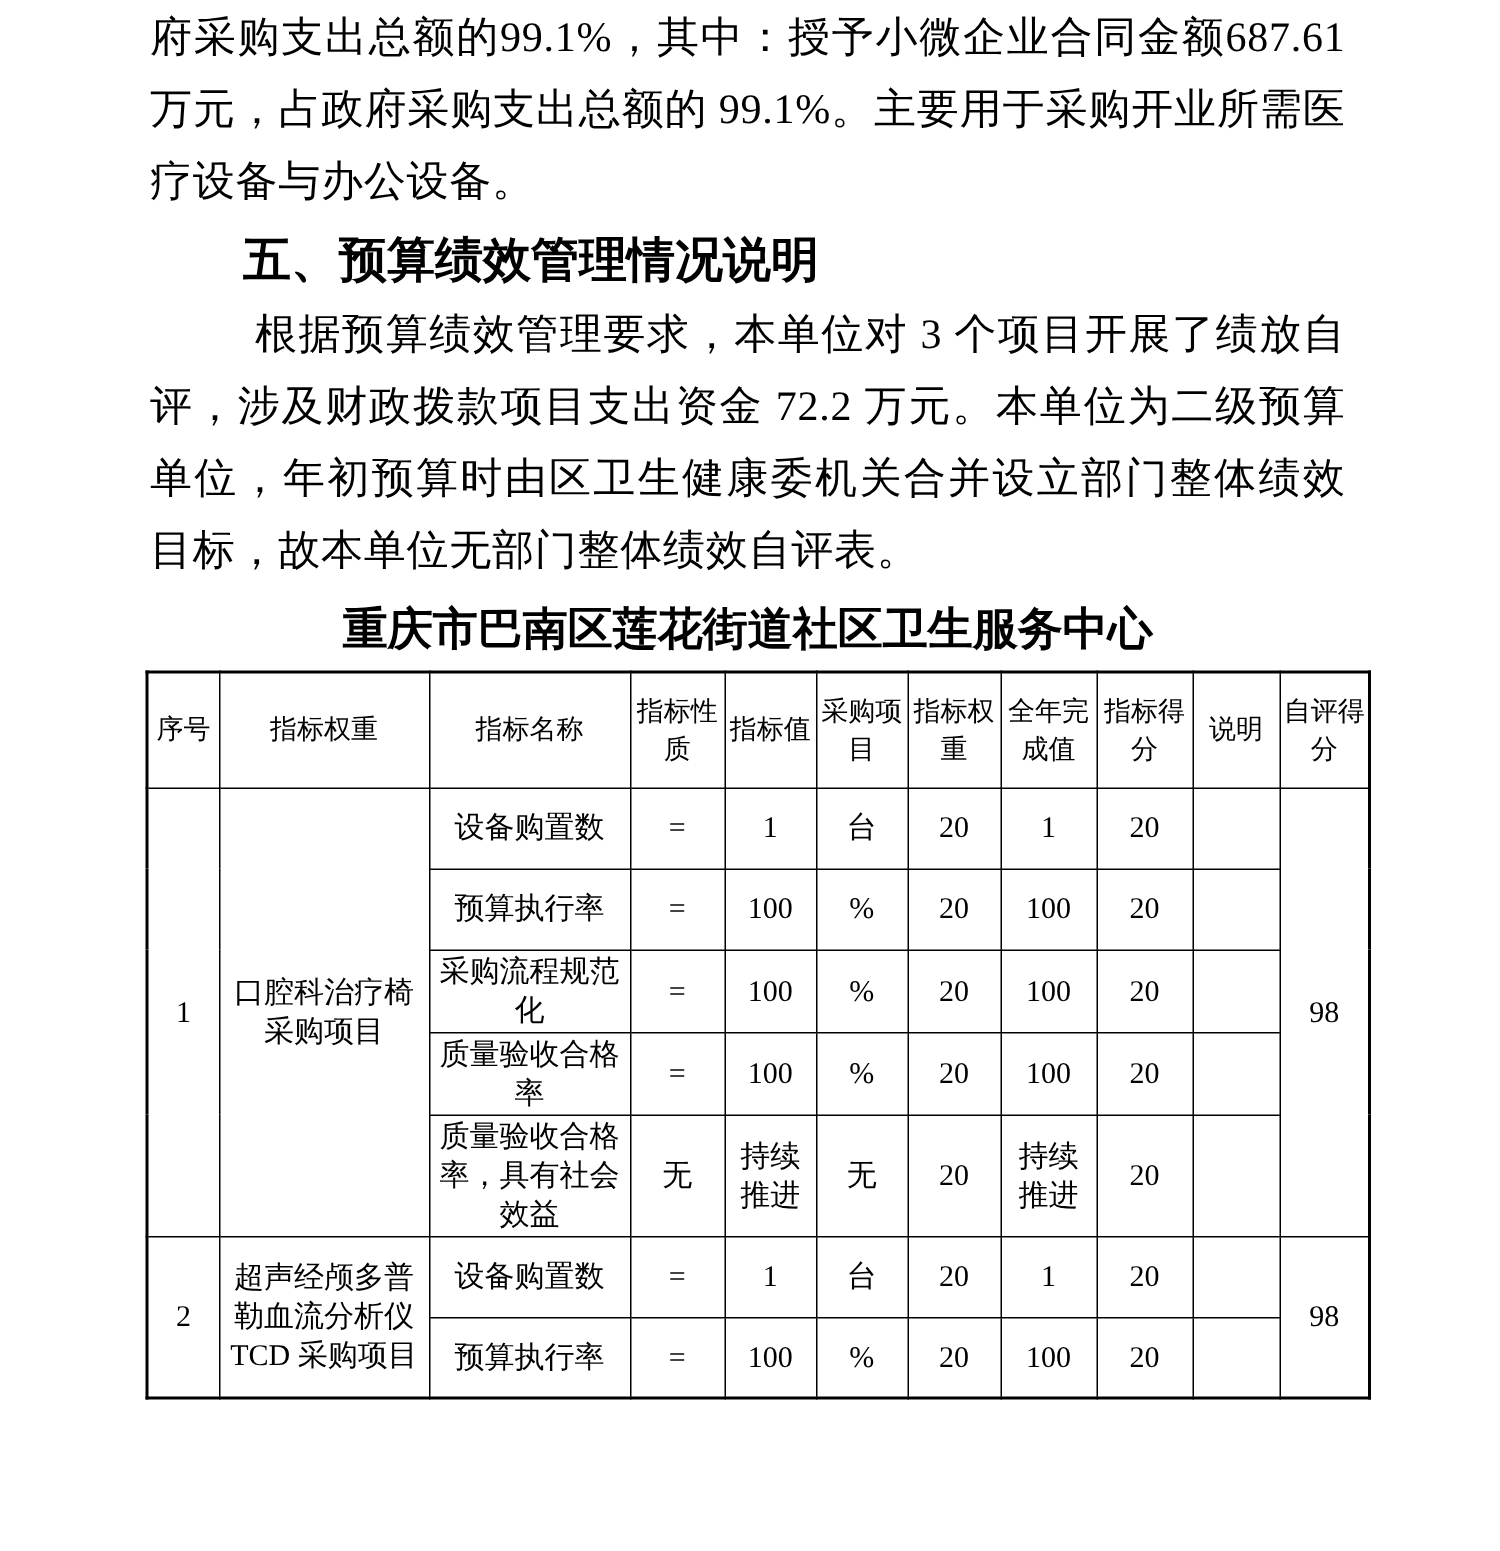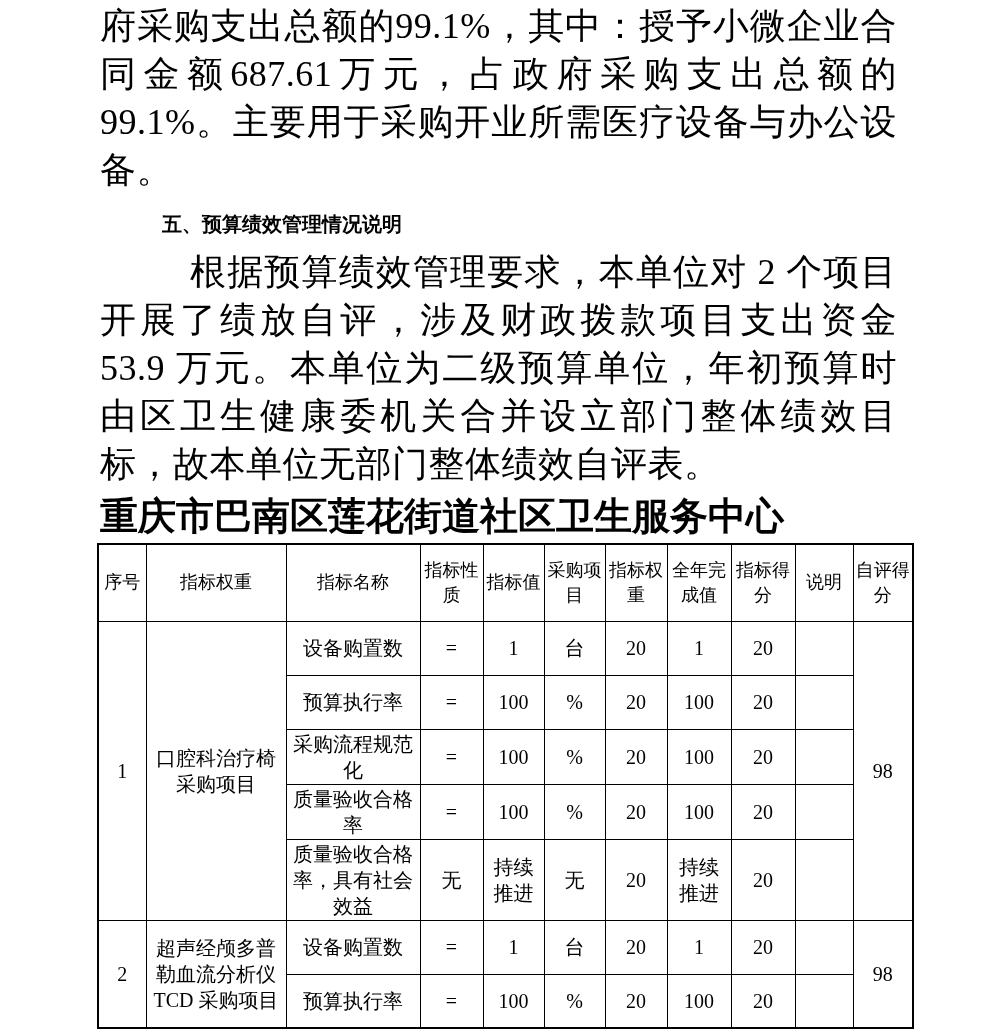--- a/index.html
+++ b/index.html
@@ -14,46 +14,47 @@
     height: 1034px;
     overflow: hidden;
     font-family: "Liberation Serif", "DejaVu Serif", serif;
   }
   .page {
     width: 1000px;
     height: 1034px;
     padding: 2px 103px 0 100px;
   }
   .para {
-    font-size: 36px;
+    font-size: 28px;
     line-height: 48px;
     text-align: justify;
     margin: 0;
     letter-spacing: 0.5px;
     font-family: Liberation Serif, serif;
   }
   .para.indent { text-indent: 2.5em; }
   .section-heading {
-    font-family: Liberation Serif, serif;
-    font-size: 20px;
+    font-family: Liberation Mono, monospace;
+    font-size: 32px;
     font-weight: bold;
     line-height: 48px;
     margin: 6px 0 0 0;
     padding-left: 62px;
   }
   .subsection-heading {
     font-size: 28px;
     font-weight: normal;
     line-height: 48px;
     margin: 0;
     padding-left: 66px;
   }
   .table-title {
+    text-align: center;
     font-weight: bold;
-    font-size: 38px;
+    font-size: 30px;
     line-height: 48px;
   }
   .table-title.first { margin-top: 4px; }
   table.perf {
     border-collapse: collapse;
     table-layout: fixed;
     width: 815px;
     margin: 3px 0 0 -3px;
     border: 2px solid #000;
   }
@@ -74,21 +75,21 @@
 </head>
 <body>
 
 <div class="page">
 
   <p class="para">府采购支出总额的99.1%，其中：授予小微企业合同金额687.61万元，占政府采购支出总额的 99.1%。主要用于采购开业所需医疗设备与办公设备。</p>
 
   <h2 class="section-heading">五、预算绩效管理情况说明</h2>
 
 
-  <p class="para indent">根据预算绩效管理要求，本单位对 2 个项目开展了绩放自评，涉及财政拨款项目支出资金 53.9 万元。本单位为二级预算单位，年初预算时由区卫生健康委机关合并设立部门整体绩效目标，故本单位无部门整体绩效自评表。</p>
+  <p class="para indent">根据预算绩效管理要求，本单位对 3 个项目开展了绩放自评，涉及财政拨款项目支出资金 72.2 万元。本单位为二级预算单位，年初预算时由区卫生健康委机关合并设立部门整体绩效目标，故本单位无部门整体绩效自评表。</p>
 
   <div class="table-title first">重庆市巴南区莲花街道社区卫生服务中心</div>
 
 
   <table class="perf">
     <colgroup>
       <col style="width:48px">
       <col style="width:140px">
       <col style="width:134px">
       <col style="width:63px">

